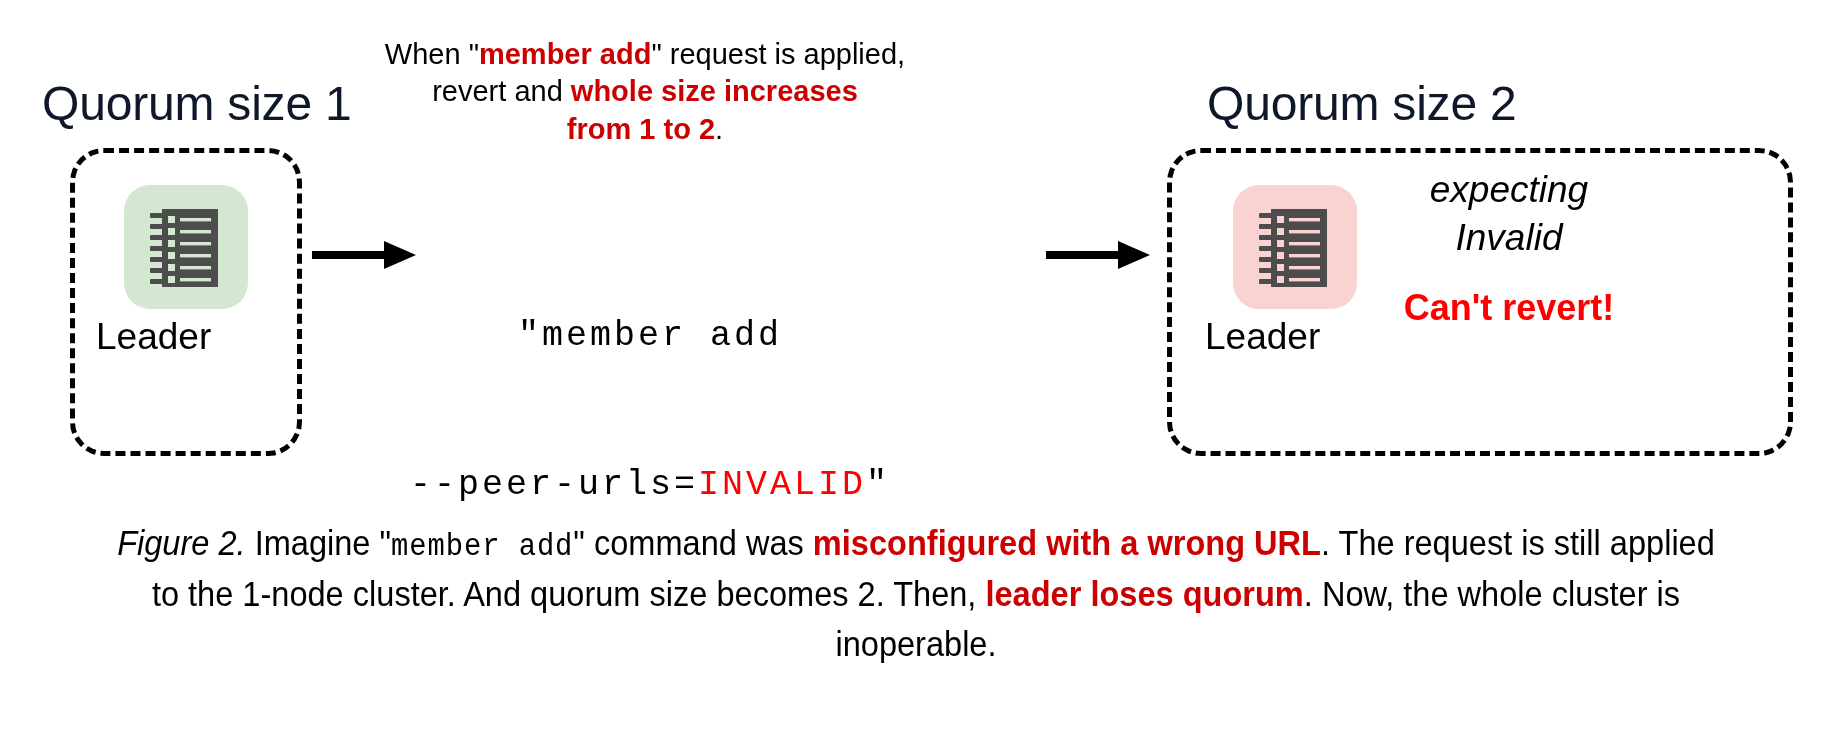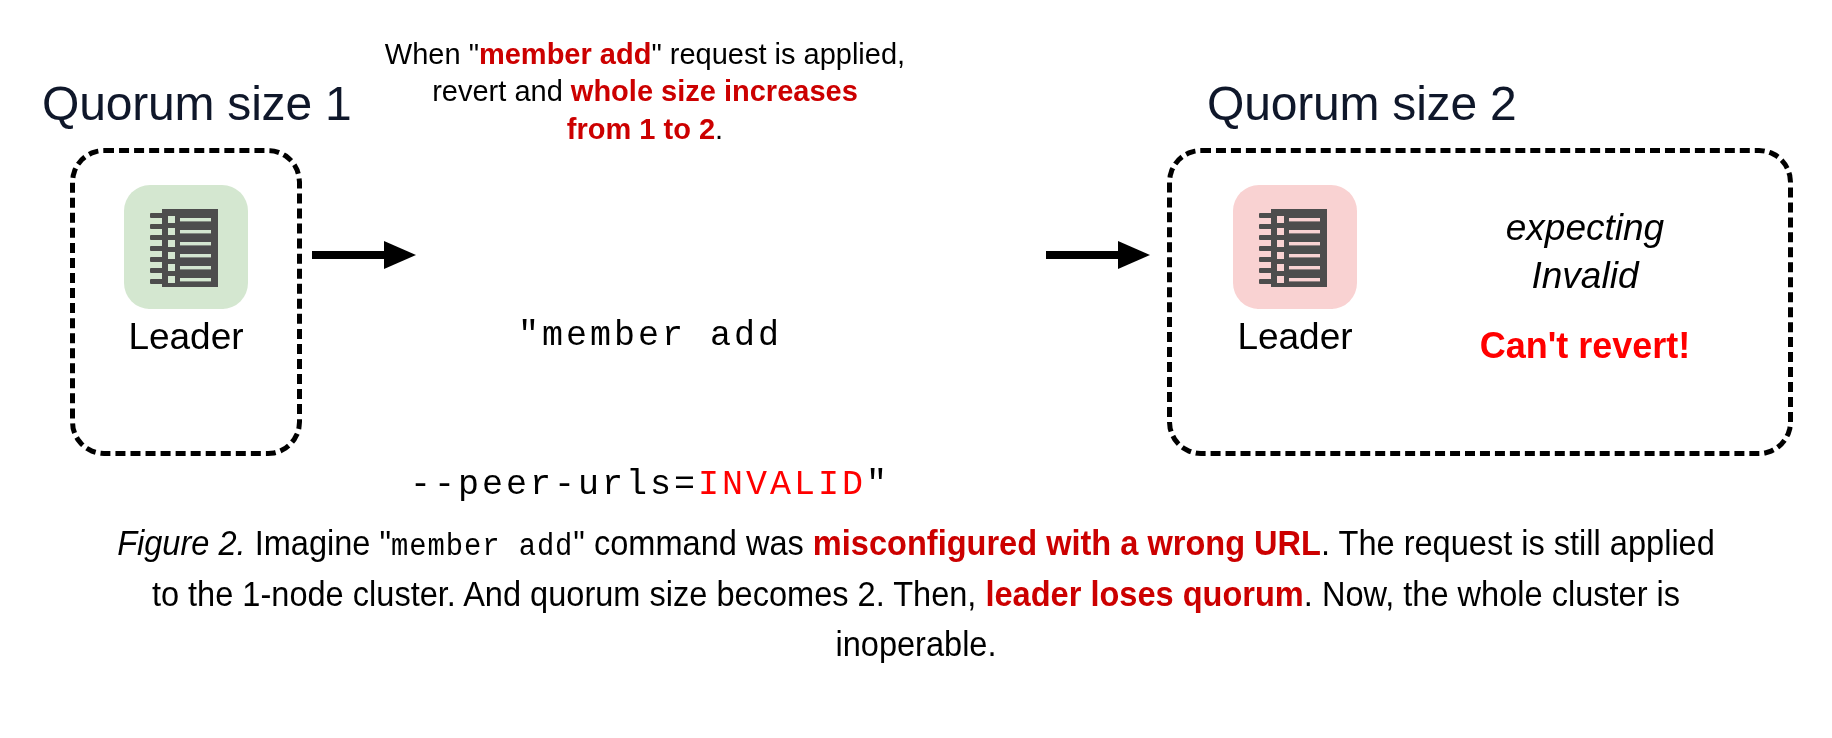--- a/index.html
+++ b/index.html
@@ -41,21 +41,21 @@
     border-radius: 34px;
     box-sizing: border-box;
     background: transparent;
   }
   #cluster-box-left  { left: 70px;  top: 148px;  width: 232px; height: 308px; }
   #cluster-box-right { left: 1167px; top: 148px; width: 626px; height: 308px; }
 
   
   .node {
     position: absolute;
-    text-align: center;
+    text-align: left;
   }
   #node-left  { left: 96px;  top: 185px; width: 180px; }
   #node-right { left: 1205px; top: 185px; width: 180px; }
 
   .server-icon {
     width: 124px;
     height: 124px;
     margin: 0 auto;
     position: relative;
   }
@@ -126,25 +126,24 @@
   #command-text .invalid { color: #ff0000; }
 
   
   .arrow { position: absolute; }
   #arrow-1 { left: 312px;  top: 238px; }
   #arrow-2 { left: 1046px; top: 238px; }
 
   
   #status-block {
     position: absolute;
-    left: 1420px;
+    left: 1344px;
     top: 166px;
     width: 330px;
     text-align: center;
-    margin-top: 38px;
   }
   #status-block .status-line {
     font-style: italic;
     font-size: 37px;
     line-height: 1.29;
     color: #000;
     white-space: nowrap;
   }
   #cant-revert {
     margin-top: 26px;

